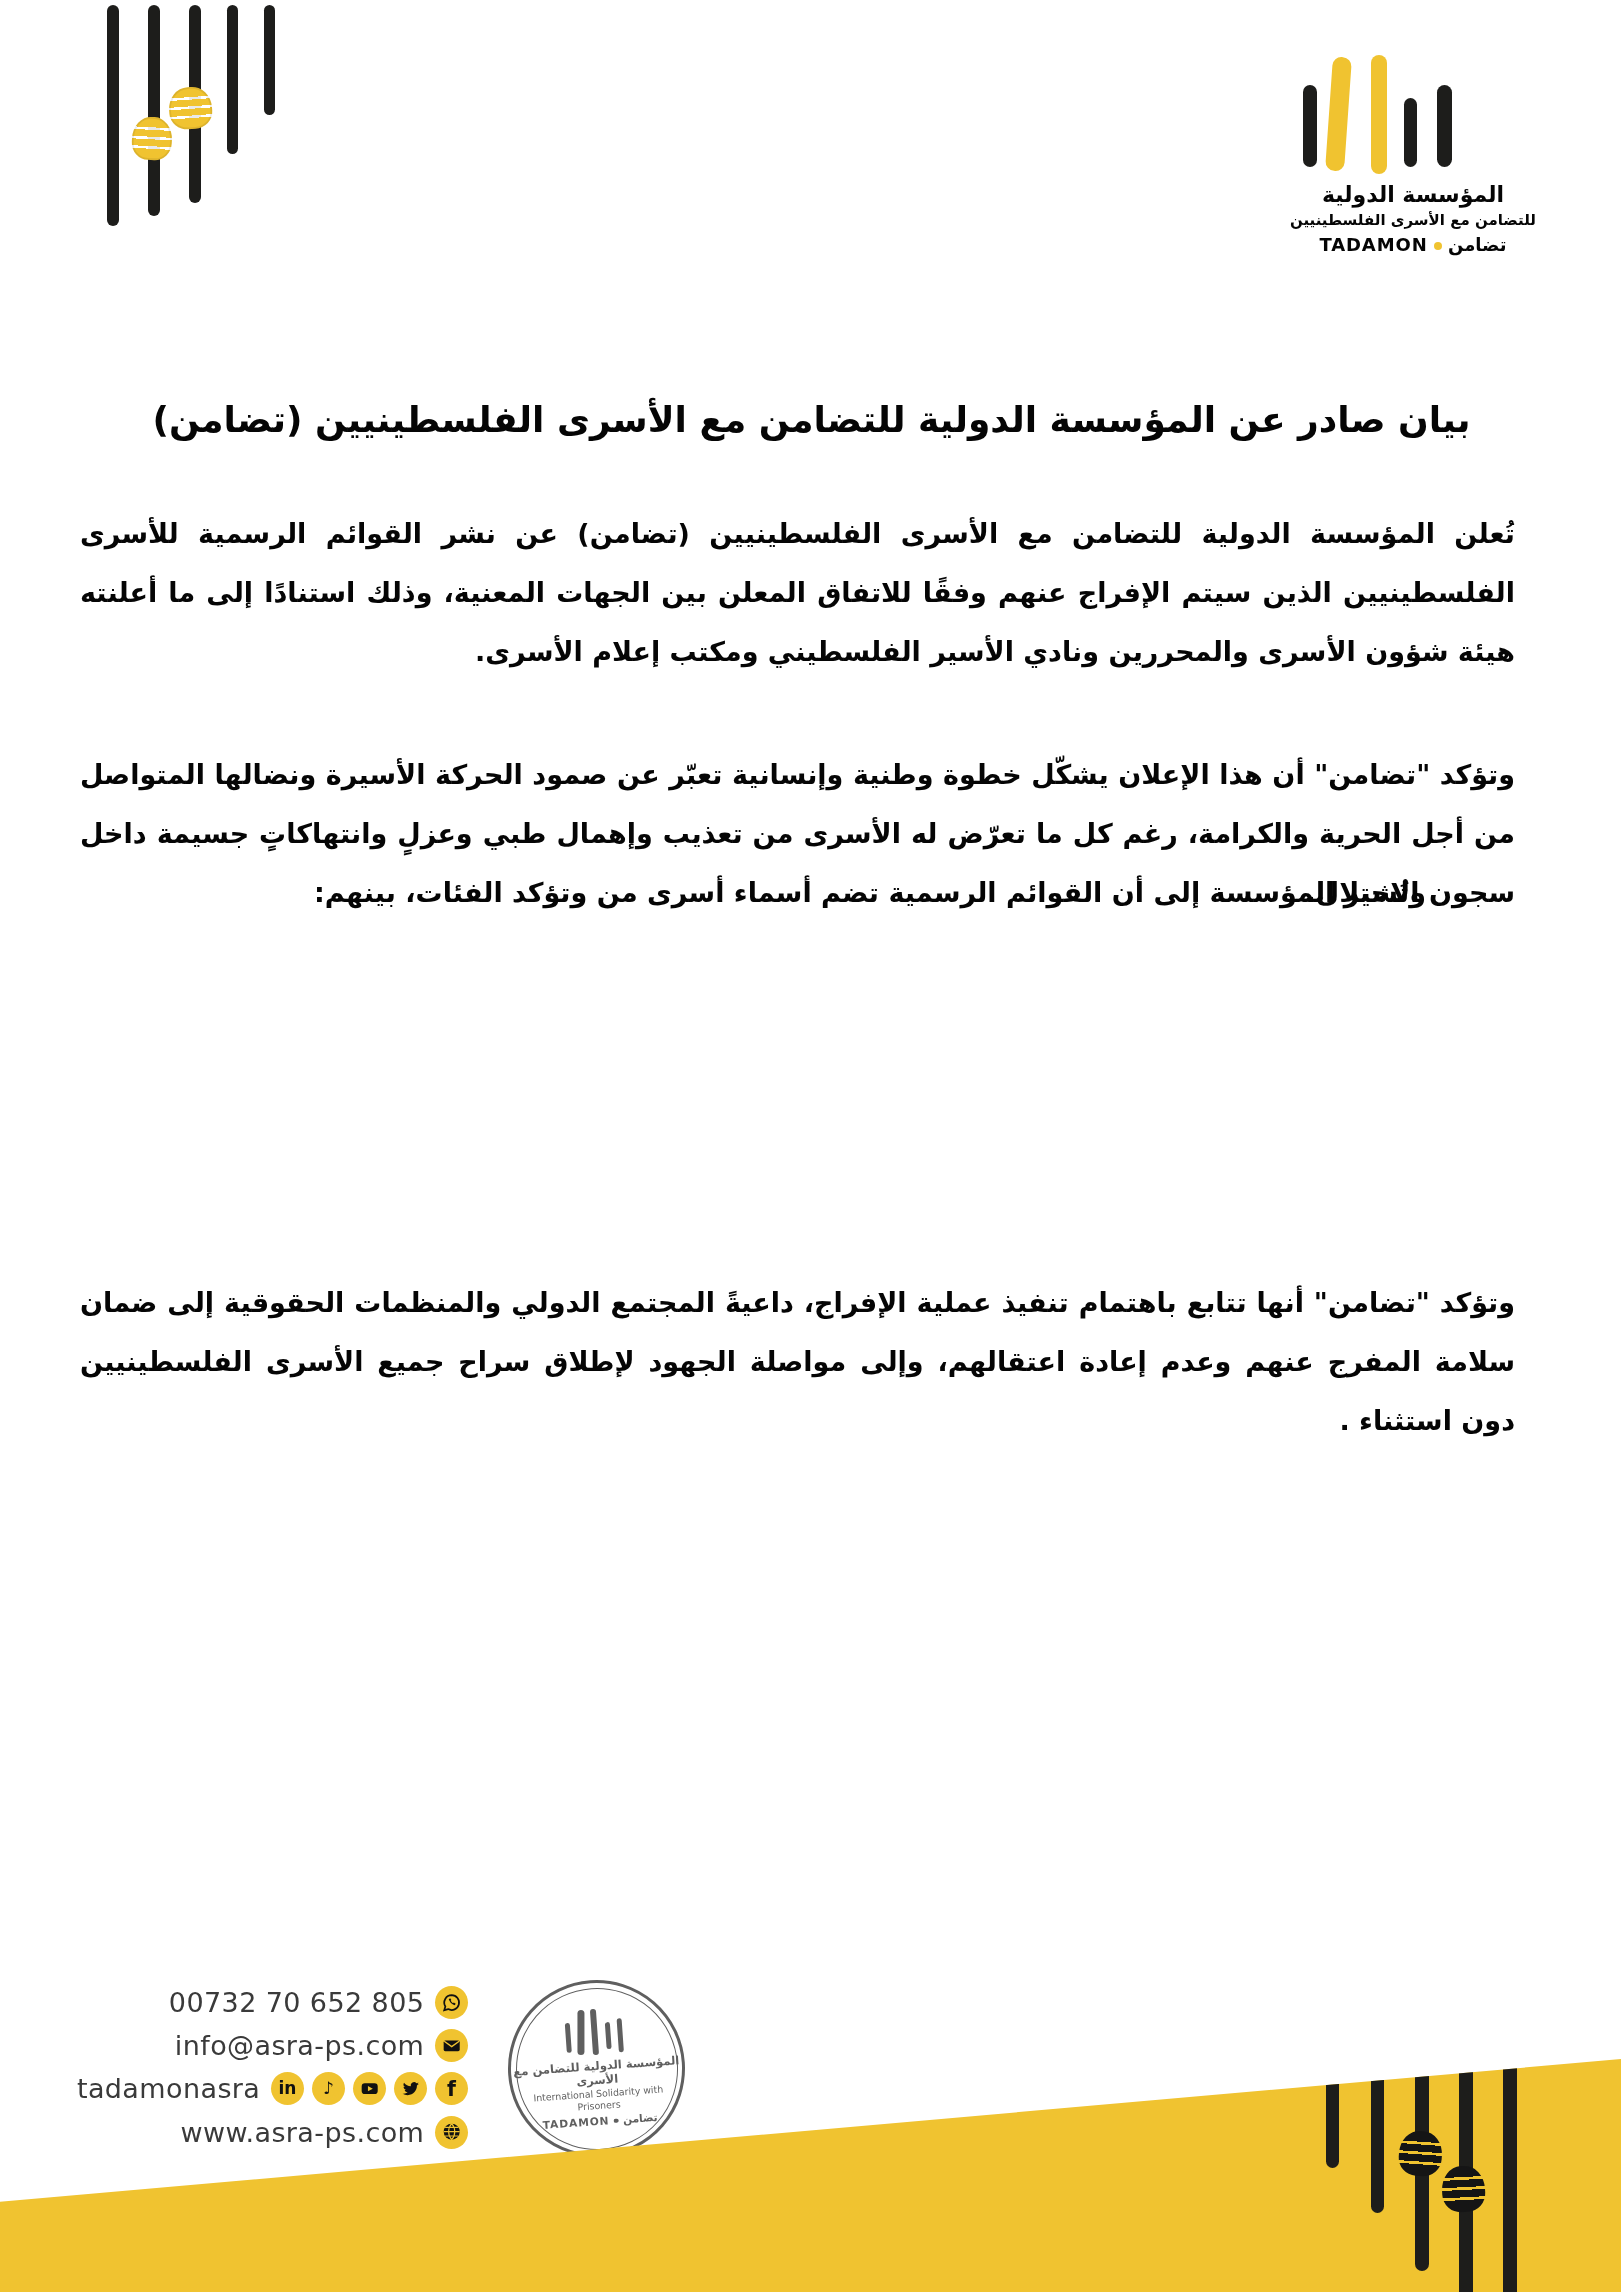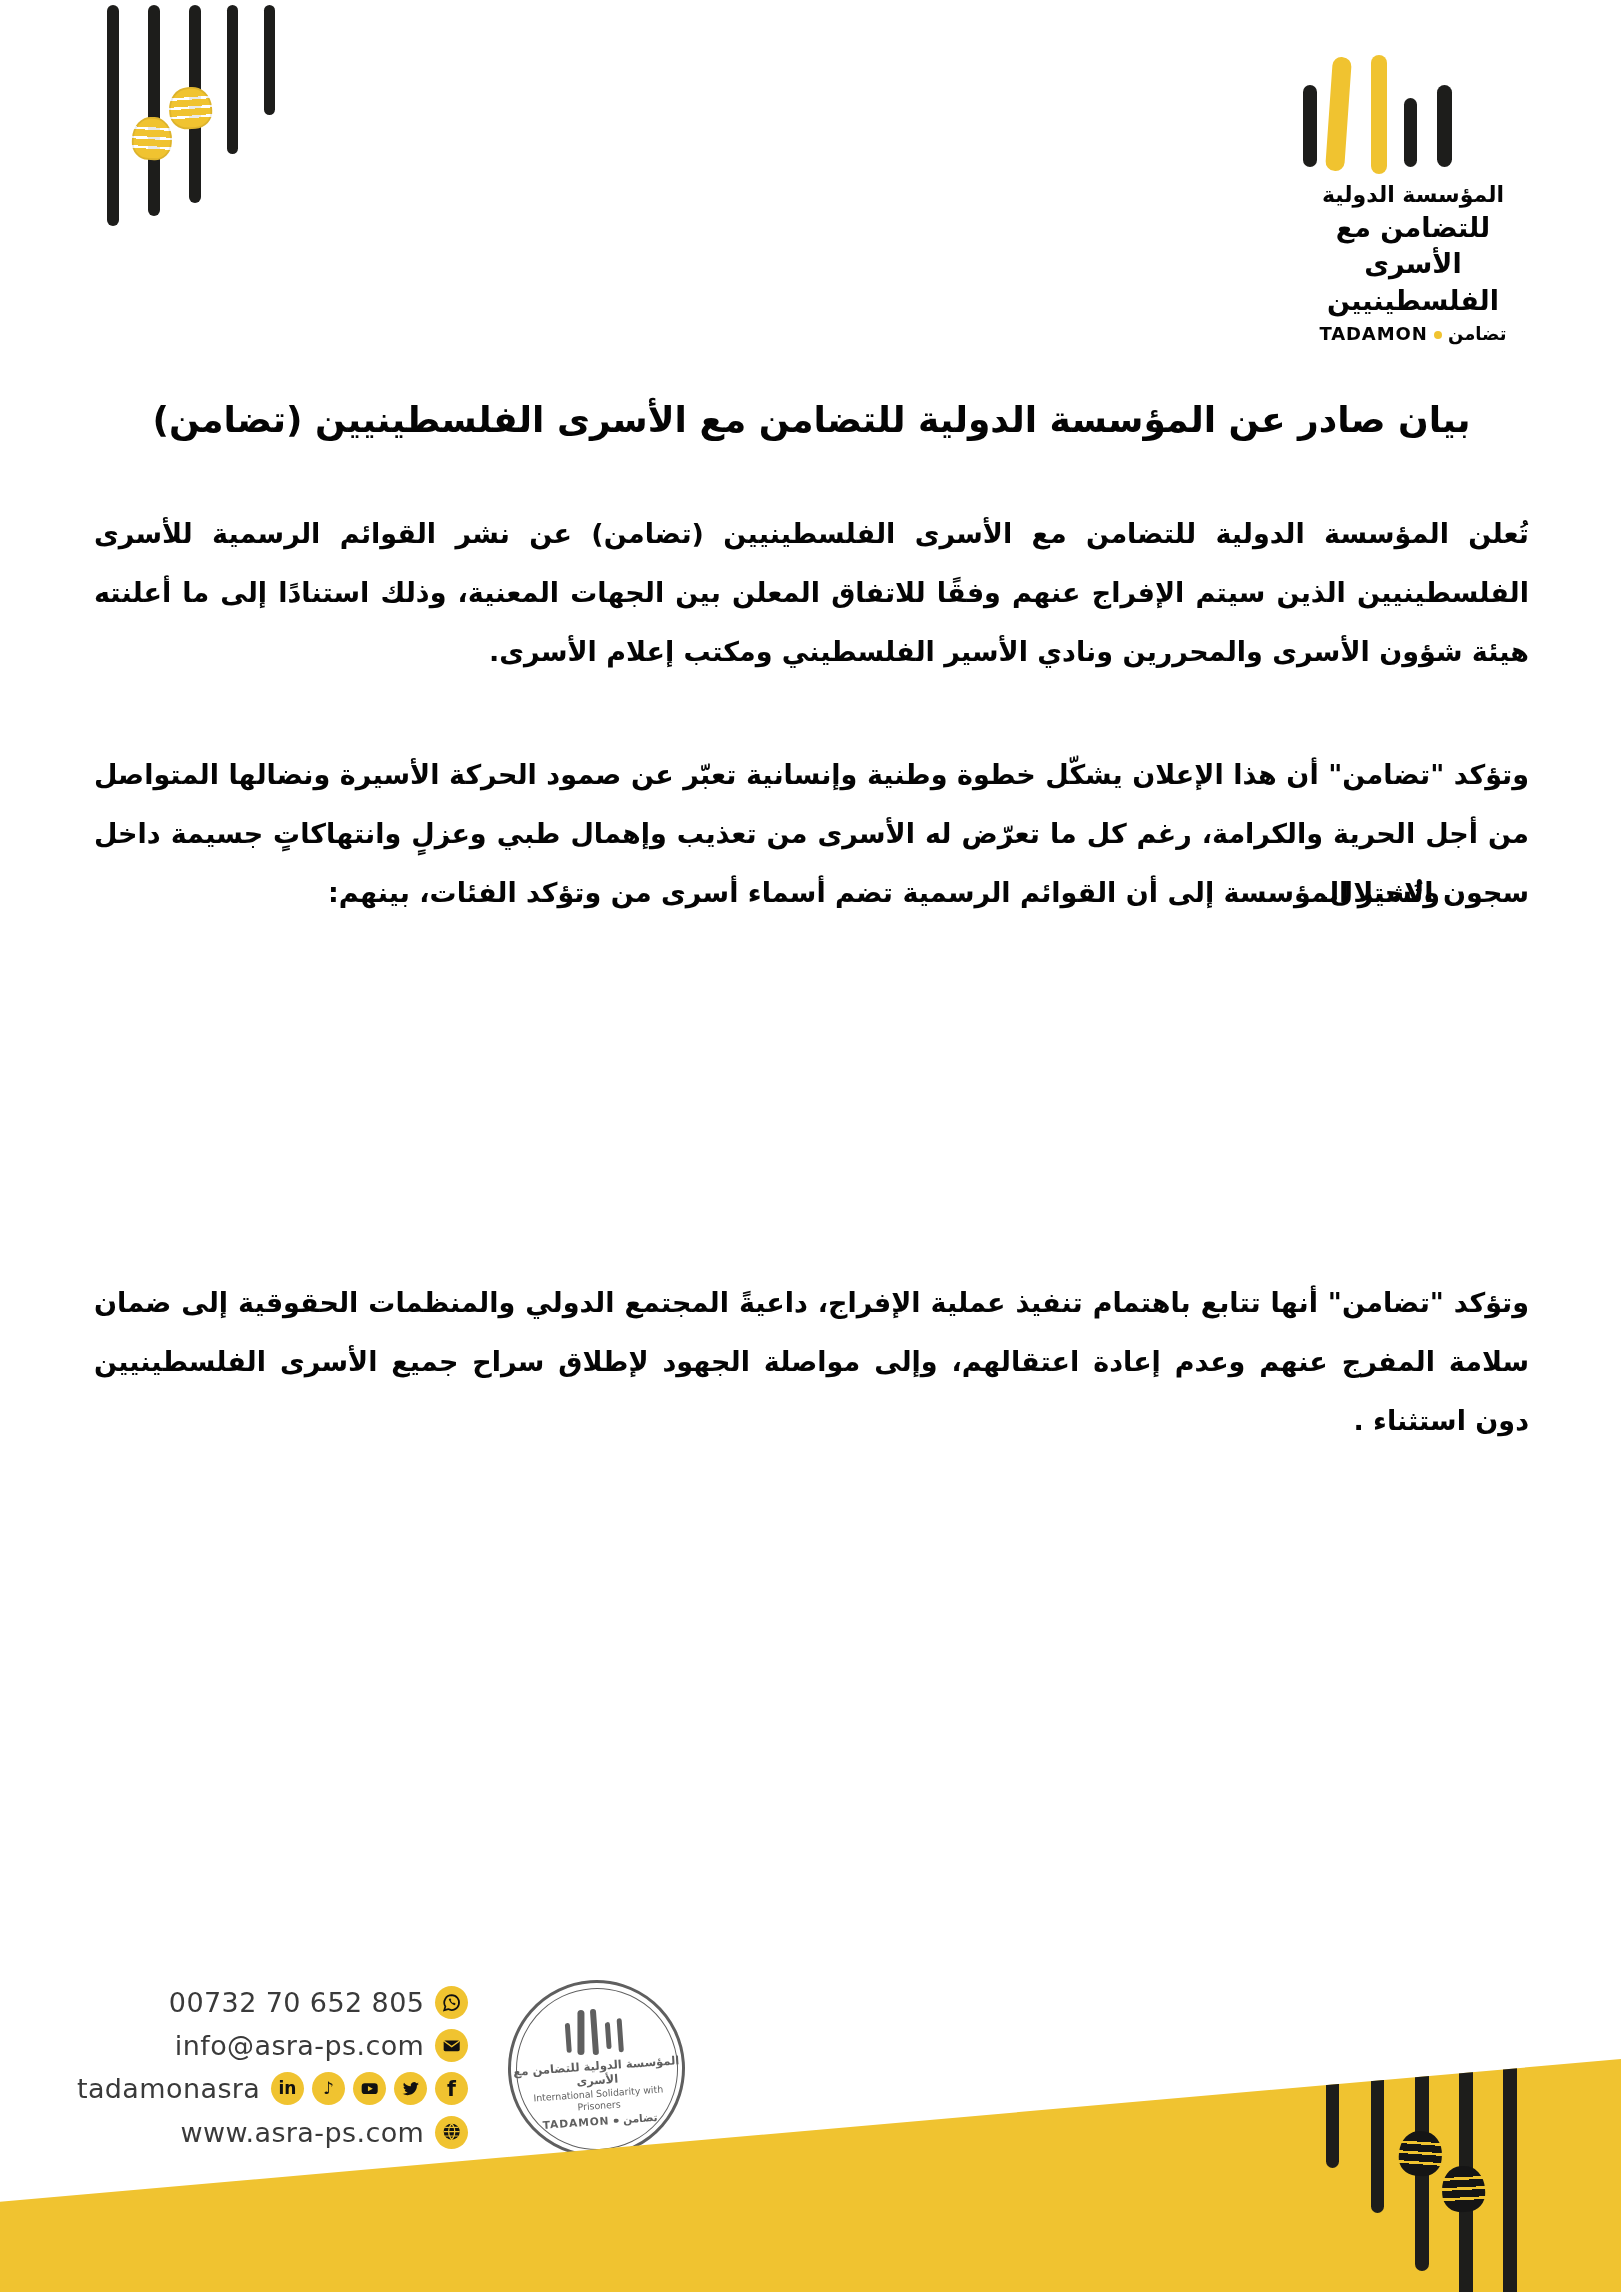--- a/index.html
+++ b/index.html
@@ -46,32 +46,32 @@
   .tr-bars{position:relative;height:127px;}
   .tr-bars .bar{border-radius:9px;}
   .tr-bars .y{background:var(--accent,#f0c330);}
   .tr-bars .b1{left:19.6px; top:32px;width:14.3px;height:82px;}
   .tr-bars .b2{left:46px; top:3.6px; width:18.7px;height:114px;transform:rotate(4deg);}
   .tr-bars .b3{left:88px; top:1.8px; width:16px;height:119px;}
   .tr-bars .b4{left:121px;top:45px;width:13.4px;height:69px;}
   .tr-bars .b5{left:154px;top:32px;width:15px;height:82px;}
   .tr-text{direction:rtl;font-weight:bold;line-height:1.35;}
   .tr-text .l1{font-size:22px;}
-  .tr-text .l2{font-size:27px;}
+  .tr-text .l2{font-size:15px;}
   .tr-text .l3{font-size:18px;letter-spacing:0.9px;margin-top:2.7px;}
   .dot{display:inline-block;width:8px;height:8px;border-radius:50%;background:var(--accent,#f0c330);margin:0 6.2px 0.9px 6.2px;}
 
   
   .title{
     position:absolute;left:94px;top:399px;width:1435px;
     direction:rtl;text-align:center;
     font-size:36px;font-weight:bold;
   }
   .para{
-    position:absolute;left:94px;width:1435px;
+    position:absolute;left:80px;width:1435px;
     direction:rtl;text-align:justify;
     font-size:27px;font-weight:bold;line-height:59px;
   }
   .p1{top:504px;}
   .p2{top:745px;}
   .p3{top:863px;padding-right:89px;width:1346px;}
   .p4{top:978px;padding-right:43px;width:1392px;}
   .p5{top:1103px;padding-right:43px;width:1392px;}
   .p6{top:1273px;}
 

